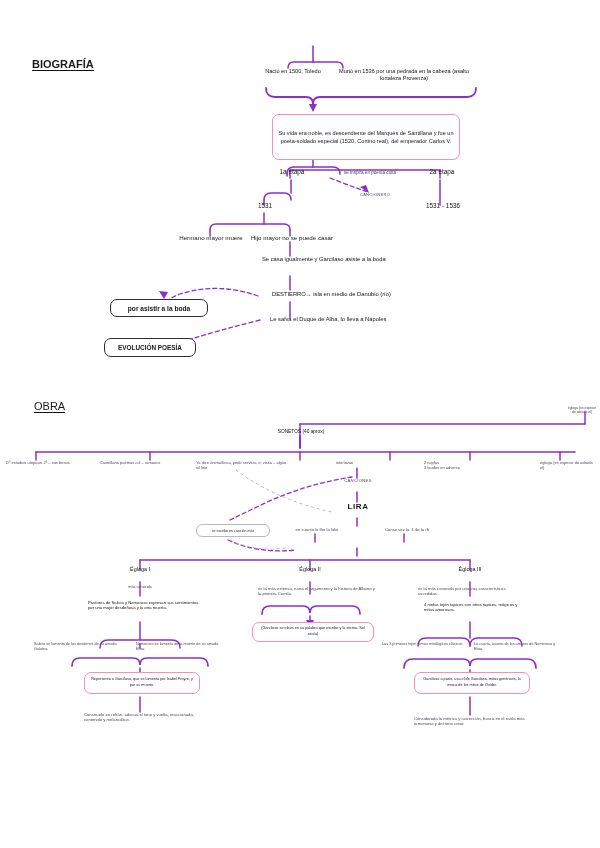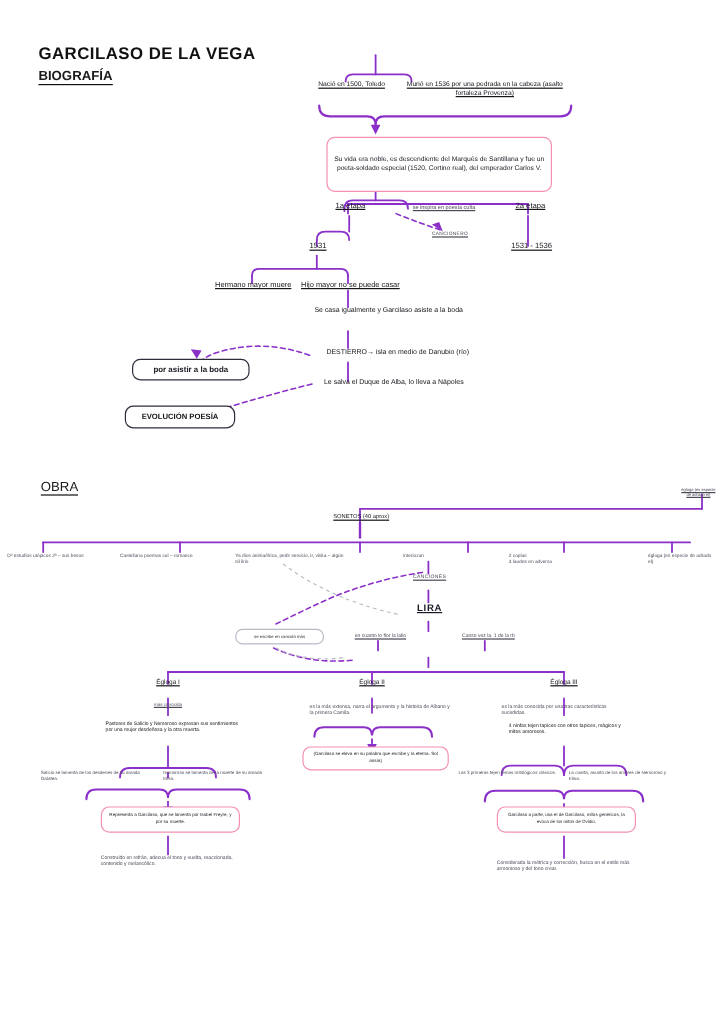--- a/index.html
+++ b/index.html
@@ -4,21 +4,21 @@
 <style>
   html,body{margin:0;padding:0;background:#ffffff;}
   body{
     width:600px;height:848px;position:relative;overflow:hidden;
     font-family:"Liberation Sans","DejaVu Sans",sans-serif;
     color:#1a1a1a;
   }
   #canvas{position:absolute;inset:0;}
   svg.lines{position:absolute;left:0;top:0;width:600px;height:848px;pointer-events:none;}
   .t{position:absolute;line-height:1.25;color:#15151c;}
-  .ctr{text-align:center;text-decoration:underline;}
+  .ctr{text-align:center;}
   .lft{text-align:left;}
   .title{
     position:absolute;font-weight:bold;letter-spacing:.4px;color:#111;
   }
   .ul{border-bottom:1.6px solid #111;display:inline-block;padding-bottom:0px;}
   .pinkbox{
     position:absolute;border:1.3px solid #f48fb6;border-radius:7px;
     background:#fff;box-sizing:border-box;display:flex;align-items:center;
     justify-content:center;text-align:center;padding:2px 4px;color:#20202a;
   }
@@ -135,21 +135,20 @@
       <polygon points="168,350 177,344 176,353"></polygon>
       <polygon points="226,529 234,524 233,533"></polygon>
     </g>
 
     <g fill="none" stroke="#b9b9c4" stroke-width="1" stroke-dasharray="3 3">
       <path d="M236,470 q40,30 96,42"></path>
       <path d="M230,540 q24,12 56,8"></path>
     </g>
   </svg>
 
-  <div class="title" style="left:32px;top:36px;font-size:14px;">GARCILASO DE LA VEGA</div>
   <div style="position:absolute;left:32px;top:54px;">
     <span class="ul" style="font-size:11px;font-weight:bold;">BIOGRAFÍA</span>
   </div>
 
   <div class="t ctr" style="left:258px;top:68px;width:70px;font-size:5.6px;">Nació en 1500, Toledo</div>
   <div class="t ctr" style="left:330px;top:68px;width:148px;font-size:5.6px;">Murió en 1536 por una pedrada en la cabeza (asalto fortaleza Provenza)</div>
 
   <div class="pinkbox" style="left:272px;top:114px;width:188px;height:46px;font-size:5.6px;line-height:1.5;">Su vida era noble, es descendiente del Marqués de Santillana y fue un poeta-soldado especial (1520, Cortino real), del emperador Carlos V.</div>
 
   <div class="t ctr" style="left:262px;top:168px;width:60px;font-size:6.4px;">1a etapa</div>

